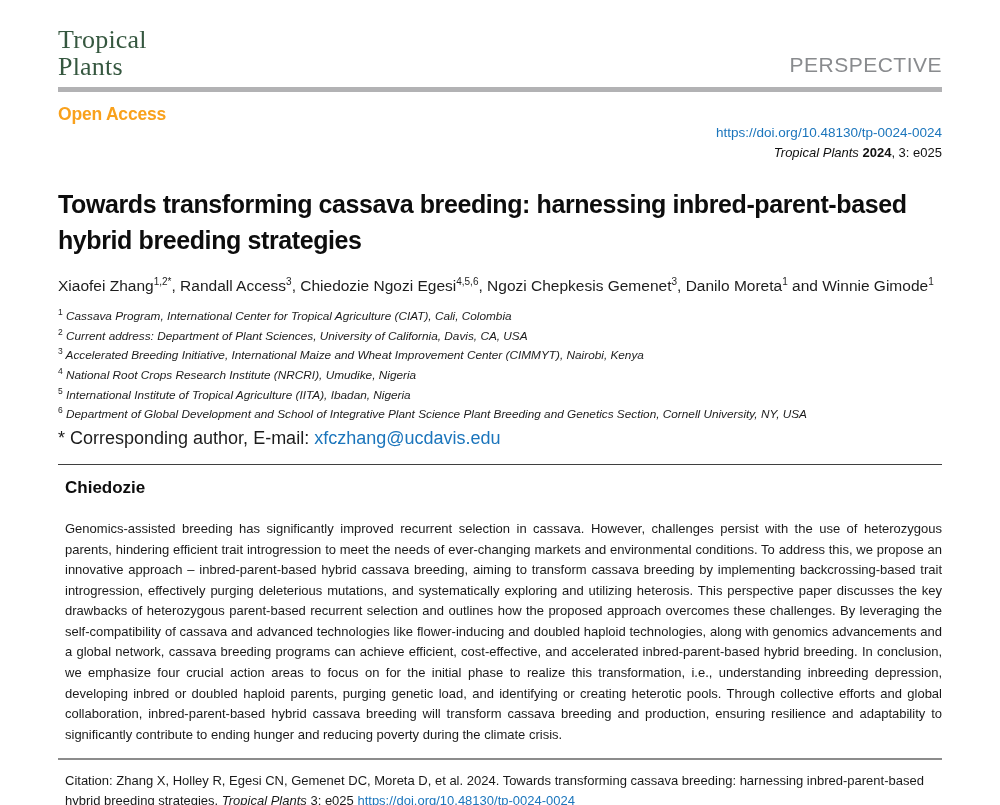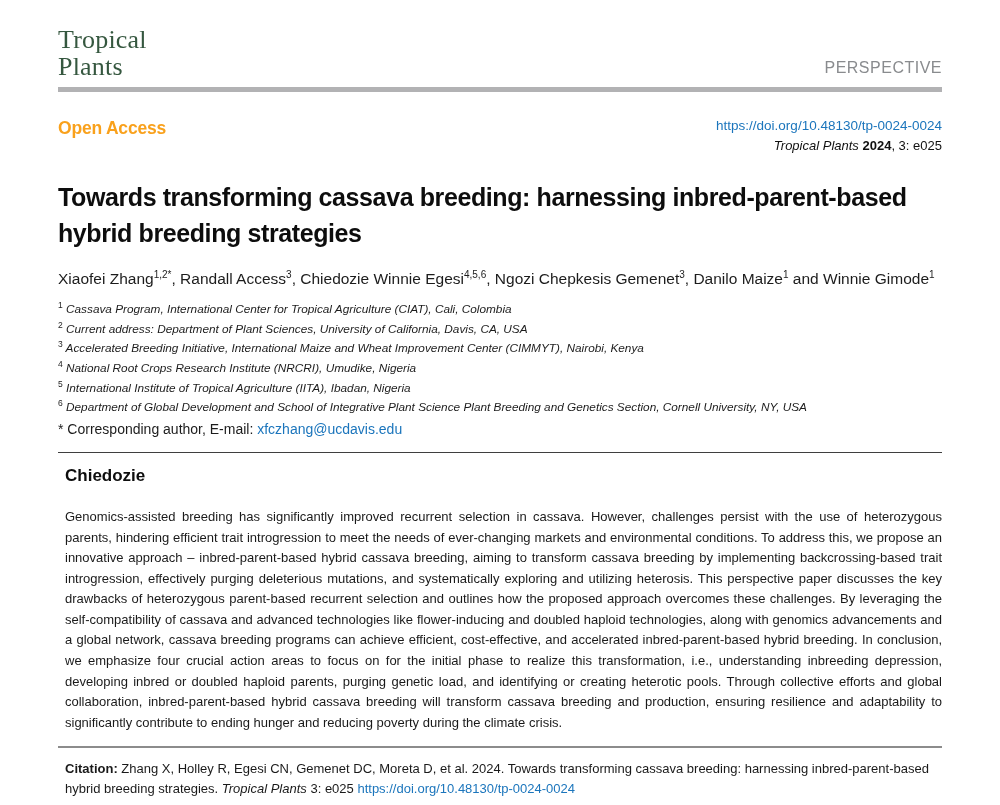--- a/index.html
+++ b/index.html
@@ -13,63 +13,63 @@
   .page { width: 1000px; height: 584px; padding: 26px 58px 11px 58px; }
 
   
   .masthead { display: flex; justify-content: space-between; align-items: flex-end; }
   .journal-name {
     font-family: "Liberation Serif", serif;
     font-size: 26px; line-height: 27px;
     color: #35573f; letter-spacing: 0.2px;
   }
   .article-type {
-    font-size: 16px; color: #898b8e;
+    font-size: 21px; color: #898b8e;
     letter-spacing: 0.5px; padding-bottom: 3px;
   }
   .gray-bar { height: 5px; background: #b2b2b4; margin-top: 7px; }
 
   
-  .access-row { display: flex; justify-content: space-between; margin-top: 26px; }
+  .access-row { display: flex; justify-content: space-between; margin-top: 12px; flex-direction: column; }
   .open-access { color: #f9a11c; font-weight: bold; font-size: 17.5px; letter-spacing: -0.2px; }
   .doi-block { text-align: right; }
   .doi-link { color: #1b75bc; font-size: 13.5px; text-decoration: none; display: block; }
   .issue-line { font-size: 13px; margin-top: 5px; color: #111; }
   .issue-line .jname { font-style: italic; }
 
   
   .title {
     margin-top: 26px;
     font-size: 25px; font-weight: bold; line-height: 36px;
     letter-spacing: -0.4px; color: #0d0d0d; max-width: 884px;
   }
   .authors { margin-top: 13px; font-size: 15.5px; line-height: 21px; color: #1c1c1c; }
   .authors sup { font-size: 10px; }
   .affiliations { margin-top: 9px; font-size: 11.8px; line-height: 15.7px; font-style: italic; color: #1c1c1c; }
   .affiliations sup { font-size: 8.5px; font-style: normal; }
-  .corresponding { margin-top: 5px; font-size: 14px; color: #1c1c1c; }
+  .corresponding { margin-top: 5px; font-size: 18px; color: #1c1c1c; }
   .email-link { color: #1b75bc; text-decoration: none; }
 
   
   .rule-dark { border: none; border-top: 1.6px solid #3f3f3f; margin-top: 15px; }
   .rule-gray { border: none; border-top: 2px solid #8c8c8c; }
 
   
   .abstract { padding-left: 7px; }
   .abstract-heading { margin-top: 13px; font-size: 17px; font-weight: bold; color: #0d0d0d; }
   .abstract-body {
     margin-top: 21px;
     font-size: 13px; line-height: 20.6px;
     text-align: justify; color: #1a1a1a;
   }
   .rule-above-citation { margin-top: 13px; }
 
   
   .citation { padding-left: 7px; margin-top: 11px; font-size: 13px; line-height: 20px; color: #1a1a1a; }
-  .citation .label { font-weight: bold; }
+  .citation .label { font-weight: normal; }
   .citation .jname { font-style: italic; }
   .citation-link { color: #1b75bc; text-decoration: none; }
   .rule-bottom { margin-top: 11px; }
 </style>
 </head>
 <body>
 
 <div class="page">
 
   <div class="masthead">
@@ -87,21 +87,21 @@
       <a class="doi-link" href="#">https://doi.org/10.48130/tp-0024-0024</a>
       <div class="issue-line">
         <span class="jname">Tropical Plants</span>
         <b>2024</b><span>, 3: e025</span>
       </div>
     </div>
   </div>
 
   <h1 class="title">Towards transforming cassava breeding: harnessing inbred-parent-based hybrid breeding strategies</h1>
 
-  <div class="authors"><span><span>Xiaofei Zhang</span><sup>1,2*</sup>, </span><span><span>Randall Access</span><sup>3</sup>, </span><span><span>Chiedozie Winnie Egesi</span><sup>4,5,6</sup>, </span><span><span>Ngozi Chepkesis Gemenet</span><sup>3</sup>, </span><span><span>Danilo Maize</span><sup>1</sup> and </span><span><span>Winnie Gimode</span><sup>1</sup></span></div>
+  <div class="authors"><span><span>Xiaofei Zhang</span><sup>1,2*</sup>, </span><span><span>Randall Access</span><sup>3</sup>, </span><span><span>Chiedozie Ngozi Egesi</span><sup>4,5,6</sup>, </span><span><span>Ngozi Chepkesis Gemenet</span><sup>3</sup>, </span><span><span>Danilo Moreta</span><sup>1</sup> and </span><span><span>Winnie Gimode</span><sup>1</sup></span></div>
 
   <div class="affiliations">
       <div><sup>1</sup> Cassava Program, International Center for Tropical Agriculture (CIAT), Cali, Colombia</div>
       <div><sup>2</sup> Current address: Department of Plant Sciences, University of California, Davis, CA, USA</div>
       <div><sup>3</sup> Accelerated Breeding Initiative, International Maize and Wheat Improvement Center (CIMMYT), Nairobi, Kenya</div>
       <div><sup>4</sup> National Root Crops Research Institute (NRCRI), Umudike, Nigeria</div>
       <div><sup>5</sup> International Institute of Tropical Agriculture (IITA), Ibadan, Nigeria</div>
       <div><sup>6</sup> Department of Global Development and School of Integrative Plant Science Plant Breeding and Genetics Section, Cornell University, NY, USA</div>
     </div>
 

